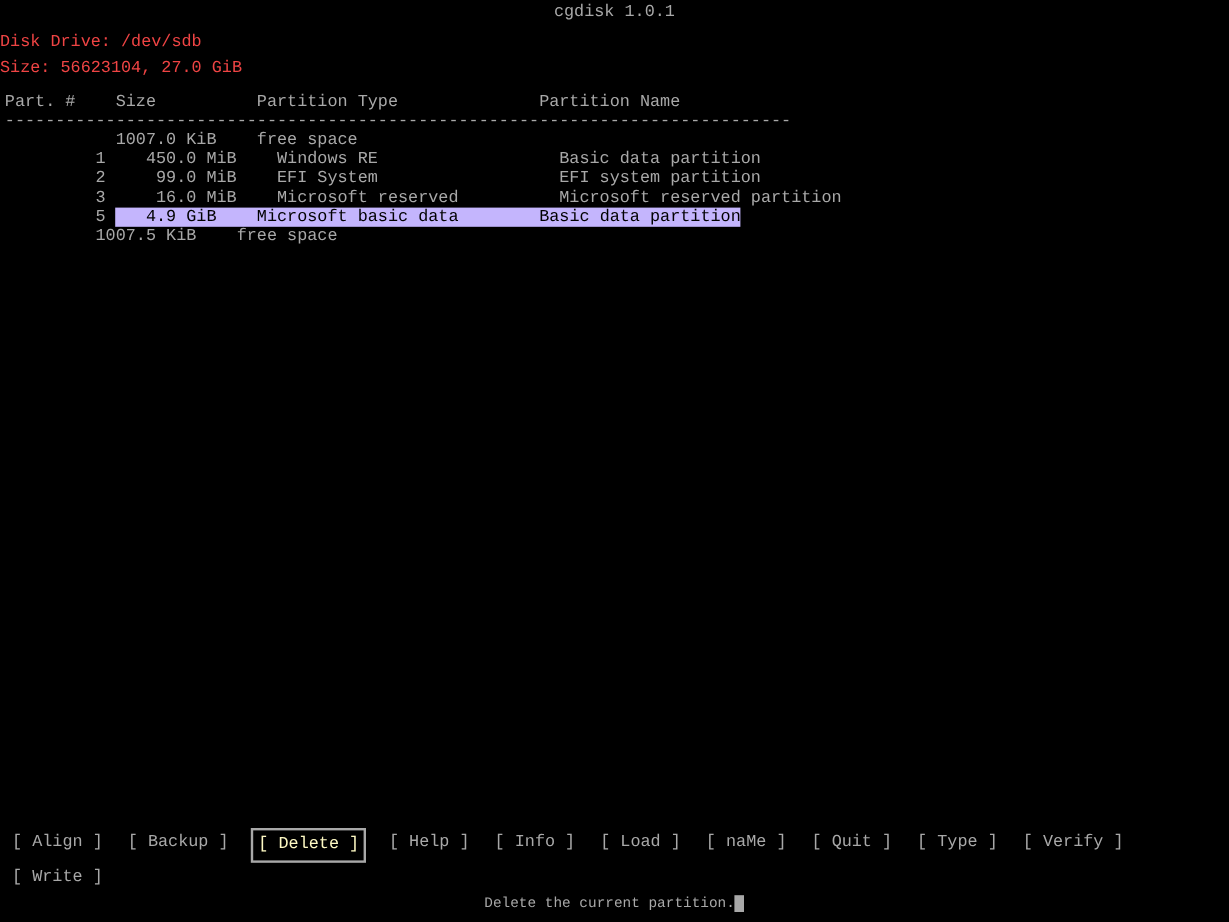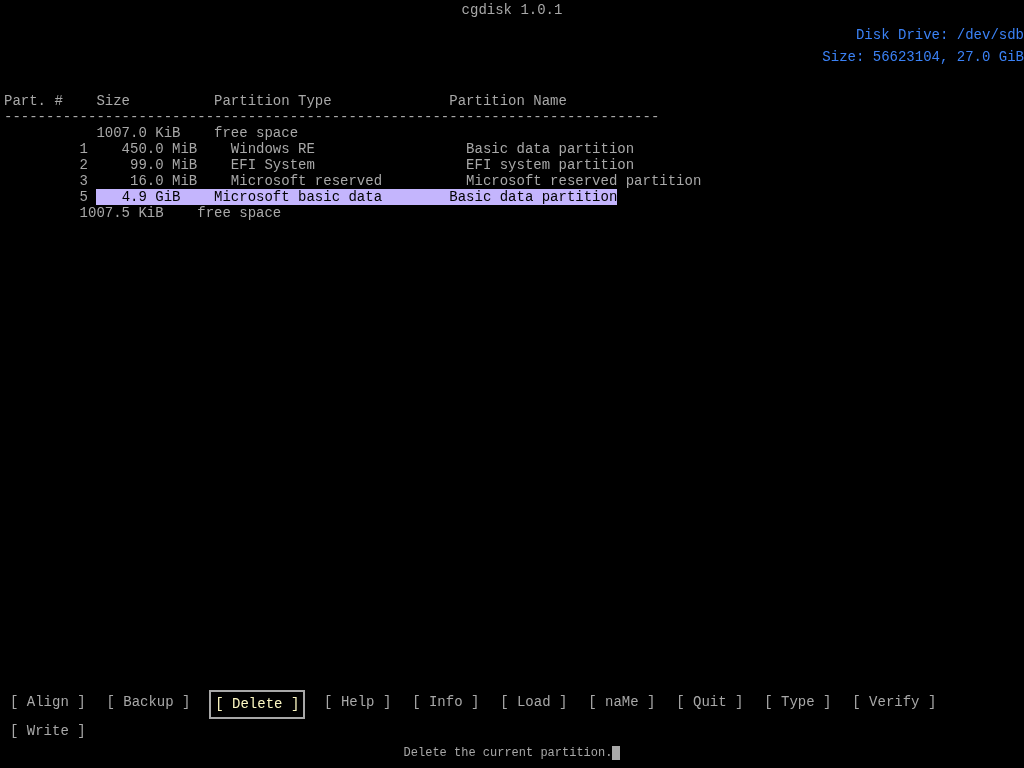--- a/index.html
+++ b/index.html
@@ -30,28 +30,28 @@
     .title-bar {
       width: 100%;
       background-color: #000;
       text-align: center;
       color: #a8a8a8;
       padding: 2px 0;
       font-size: 14px;
     }
 
     .disk-info {
-      text-align: right;
+      text-align: left;
       margin-top: 4px;
       line-height: 1.6;
-      color: #3b82f6;
+      color: #ef4444;
     }
 
     .partition-table {
-      margin-top: 24px;
+      margin-top: 8px;
       padding-left: 4px;
     }
 
     .row-normal {
       color: #a8a8a8;
     }
 
     .bottom-bar {
       position: absolute;
       bottom: 0;

